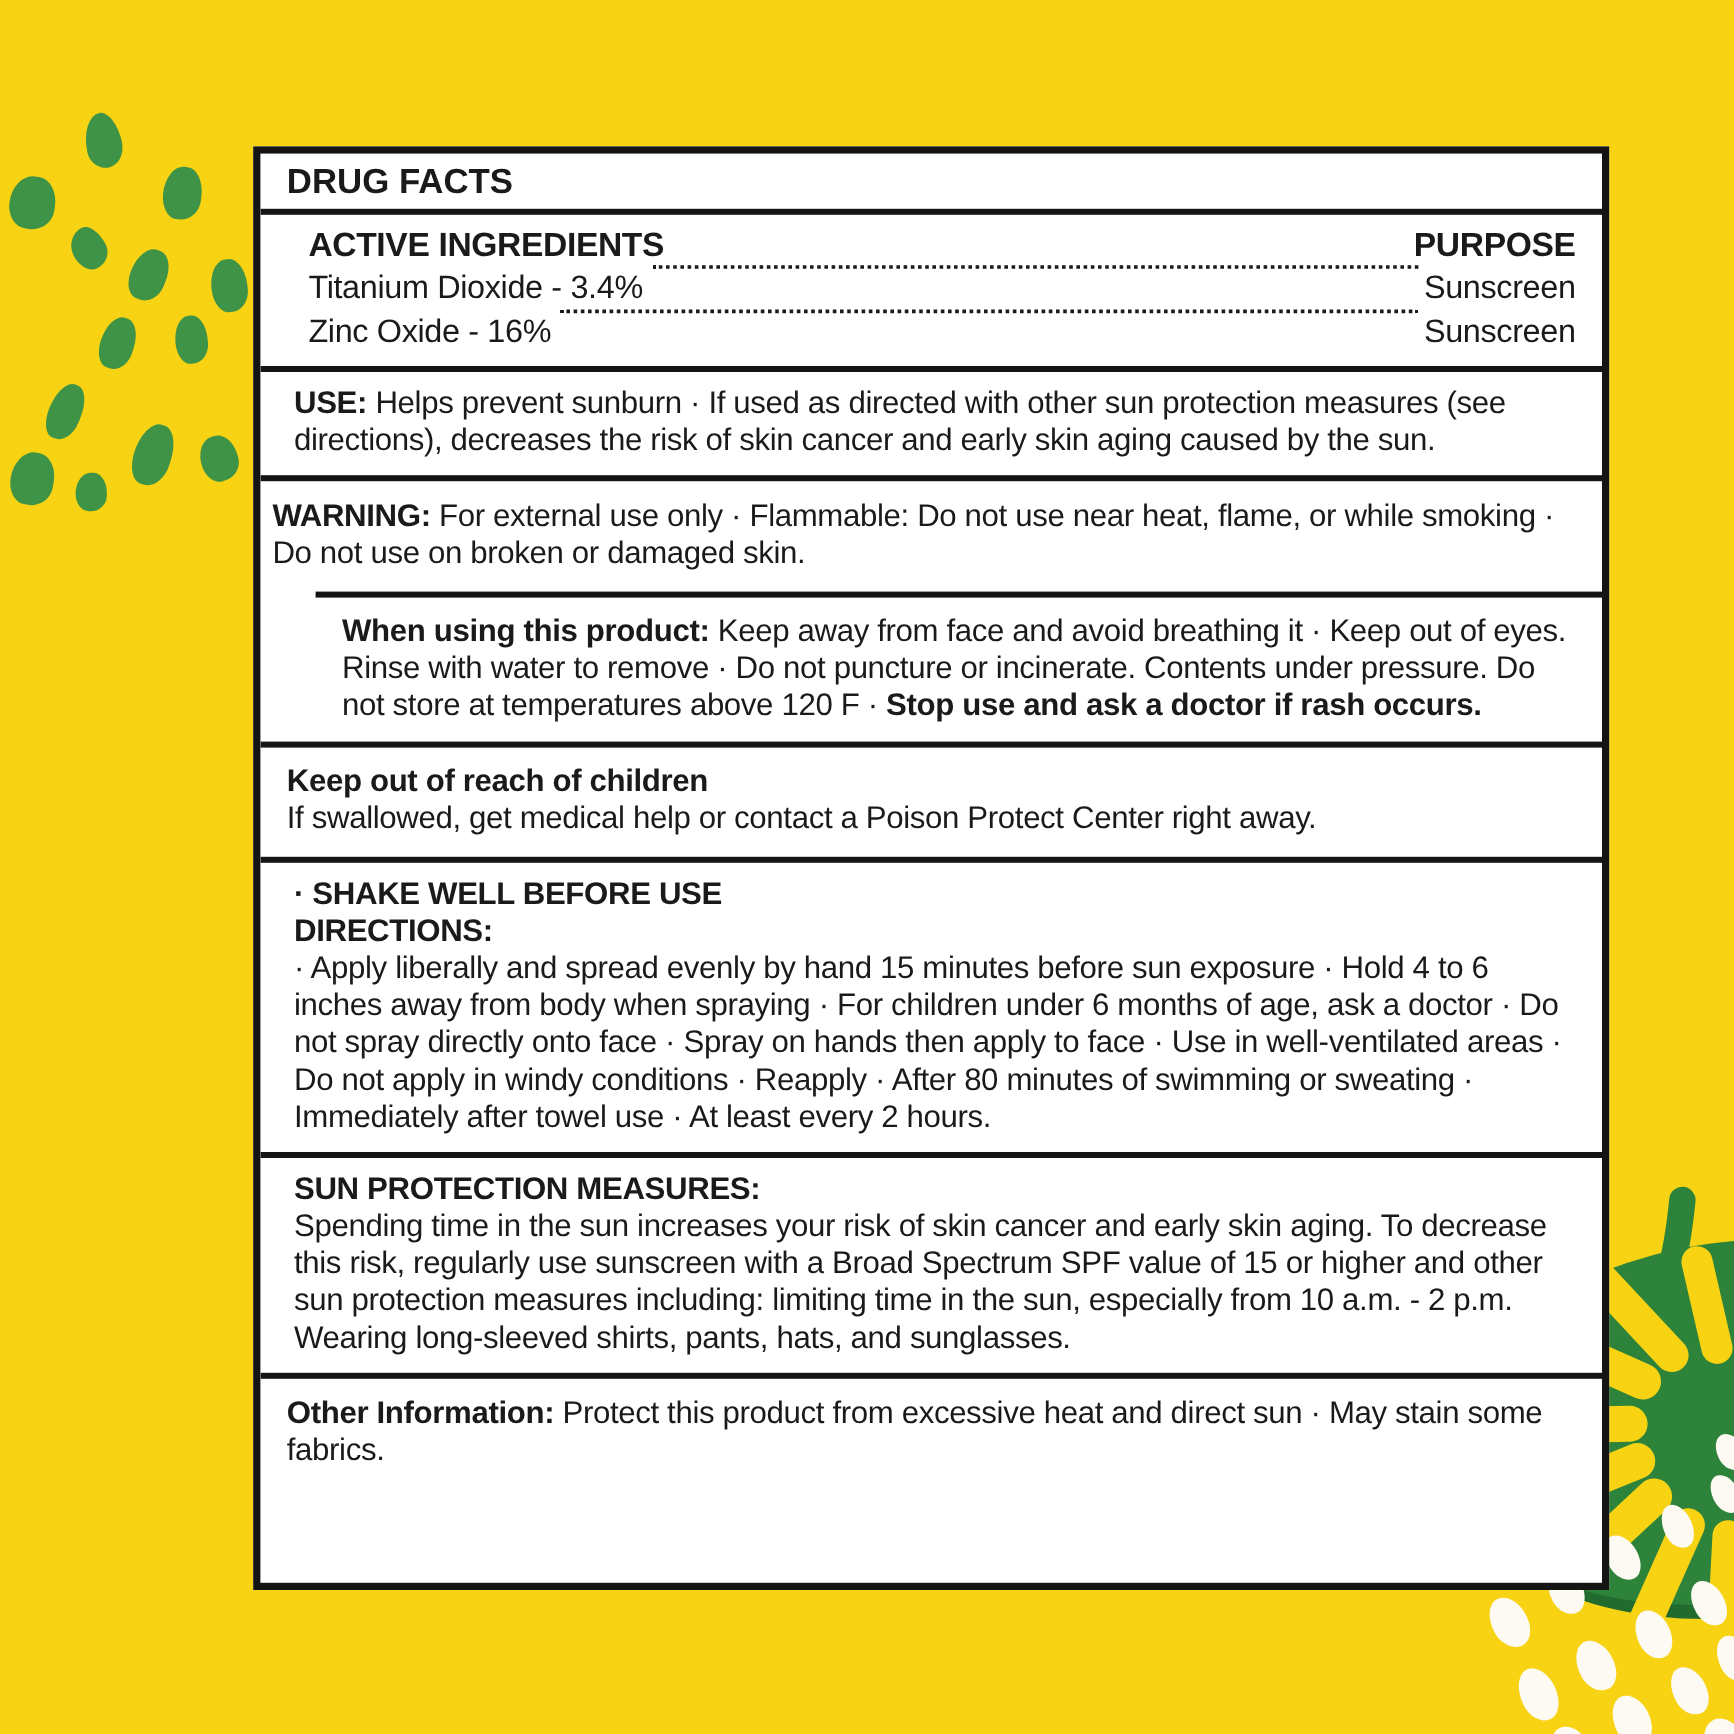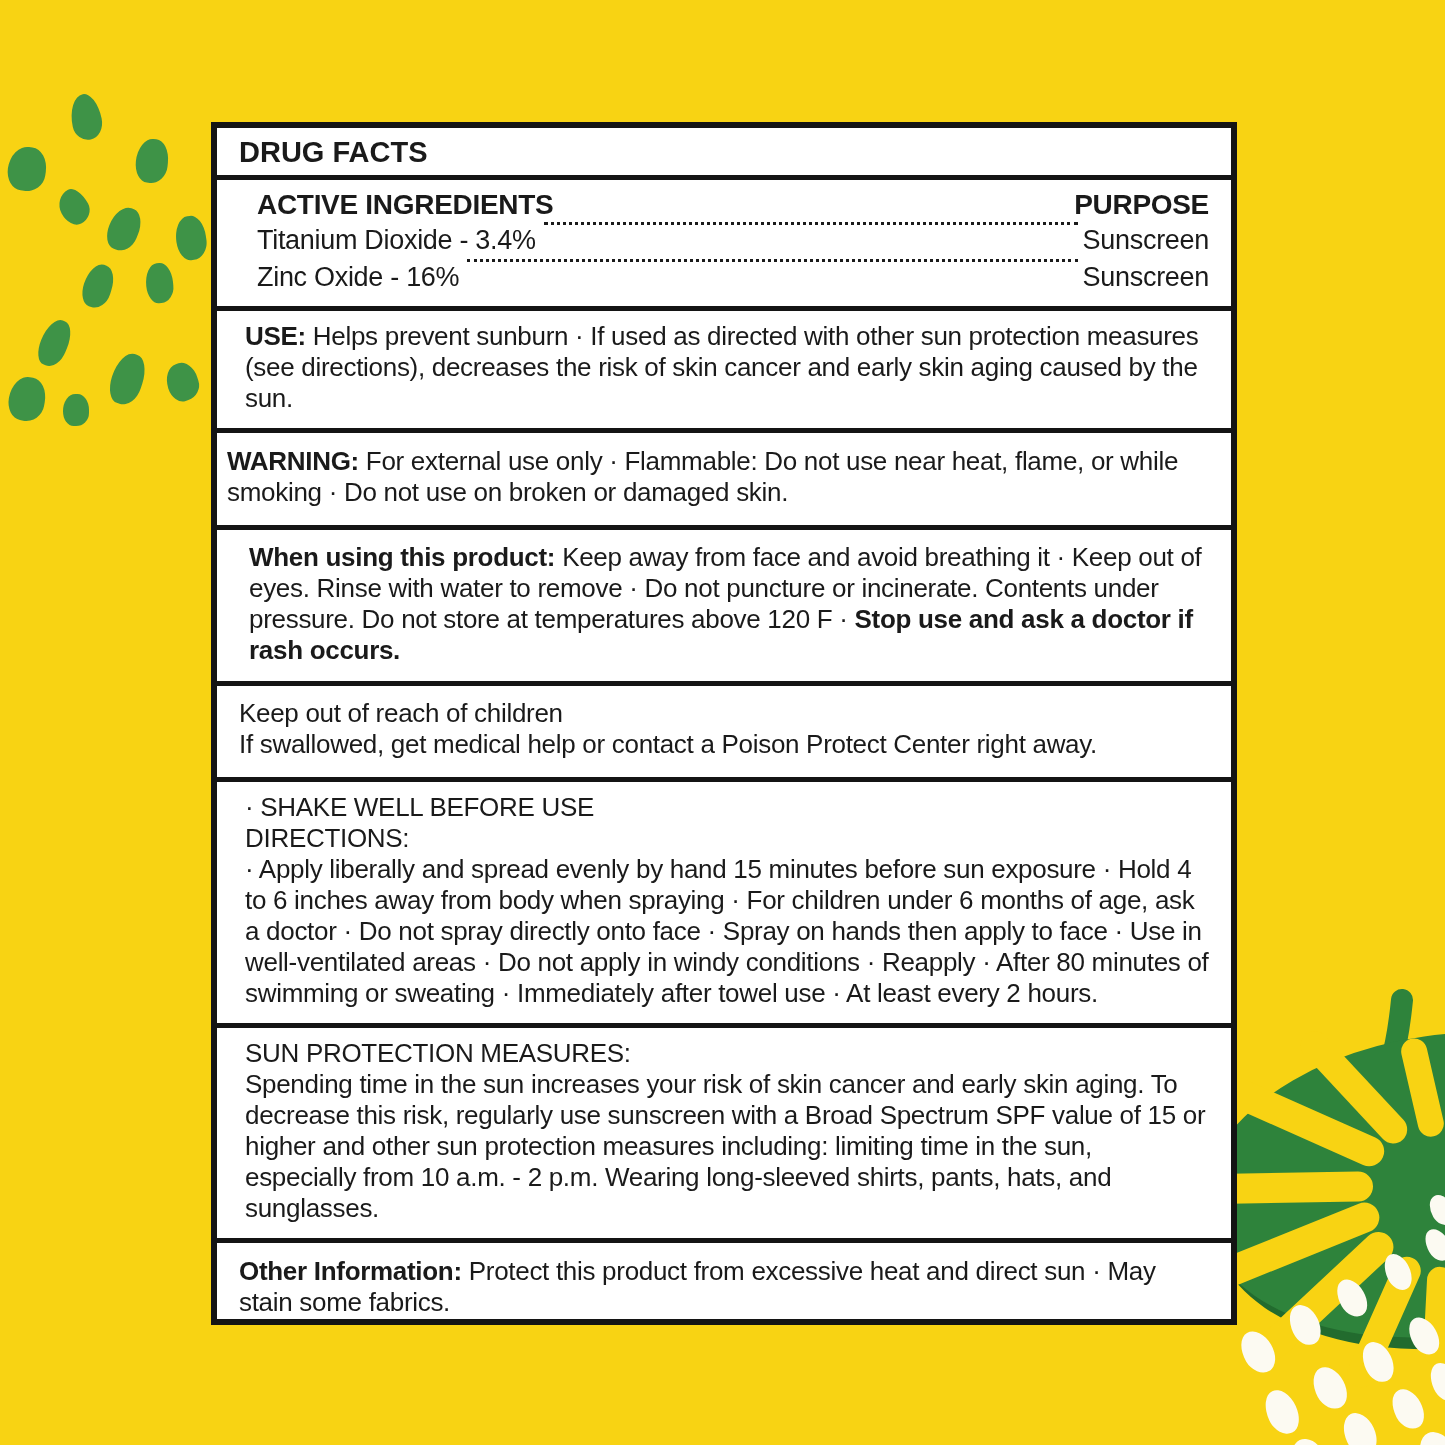--- a/index.html
+++ b/index.html
@@ -23,43 +23,43 @@
   .paint-dot{
     position:absolute;background:var(--dot-green);
     border-radius:52% 48% 55% 45% / 60% 55% 45% 50%;
   }
   .white-dot{
     position:absolute;background:var(--white-dot);
     border-radius:50% 50% 48% 52% / 55% 50% 50% 45%;
   }
   .leaf-wrap{position:absolute;left:1150px;top:985px;width:400px;height:460px;}
   .panel{
-    position:absolute;left:211px;top:122px;width:1026px;height:1203px;
+    position:absolute;left:211px;top:122px;width:1130px;height:1203px;
     background:var(--panel-bg);
     border:6px solid var(--panel-border);
     overflow:hidden;
   }
   .section{
     border-top:5px solid var(--panel-border);
     padding:10px 22px 14px 28px;
     font-size:26px;line-height:31px;letter-spacing:-0.3px;
   }
   .section:first-child{border-top:none;}
   .b{font-weight:700;}
   .sec-title{padding:9px 22px 6px 22px;}
   .panel-title{font-size:29px;font-weight:700;letter-spacing:0;}
   .ing-head{display:flex;justify-content:space-between;font-size:28px;font-weight:700;line-height:34px;}
   .ing-row{display:flex;align-items:flex-start;font-size:27px;line-height:37px;}
   .leader{flex:1;border-bottom:3px dotted var(--text);margin:0 5px 8px 8px;}
   .sec-ing{padding:8px 22px 10px 40px;}
   .sec-warning{padding:13px 22px 17px 10px;}
-  .sec-when{padding:12px 22px 15px 32px;}
+  .sec-when{padding:12px 22px 15px 22px;margin-left:46px;}
   .sec-children{padding:12px 22px 17px 22px;}
   .sec-other{padding:13px 22px 30px 22px;}
-  .heading-line{font-weight:400;}
+  .heading-line{font-weight:700;}
 </style>
 </head>
 <body>
 
 <div class="paint-dot" style="left:71px;top:94px;width:30px;height:46px;transform:rotate(-12deg);border-radius:55% 45% 50% 50%/65% 60% 40% 35%;"></div>
 <div class="paint-dot" style="left:8px;top:147px;width:38px;height:44px;transform:rotate(8deg);"></div>
 <div class="paint-dot" style="left:136px;top:139px;width:32px;height:44px;transform:rotate(6deg);"></div>
 <div class="paint-dot" style="left:60px;top:189px;width:28px;height:36px;transform:rotate(-28deg);border-radius:60% 40% 55% 45%/50% 60% 40% 50%;"></div>
 <div class="paint-dot" style="left:109px;top:207px;width:30px;height:44px;transform:rotate(22deg);"></div>
 <div class="paint-dot" style="left:176px;top:216px;width:30px;height:44px;transform:rotate(-8deg);"></div>

